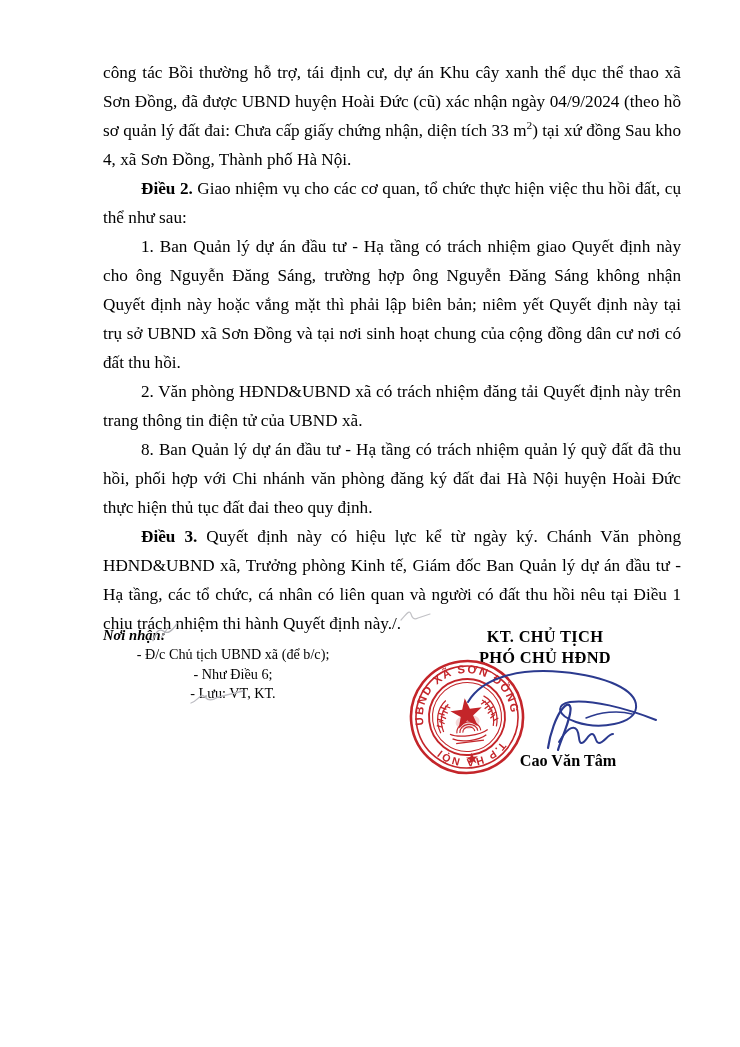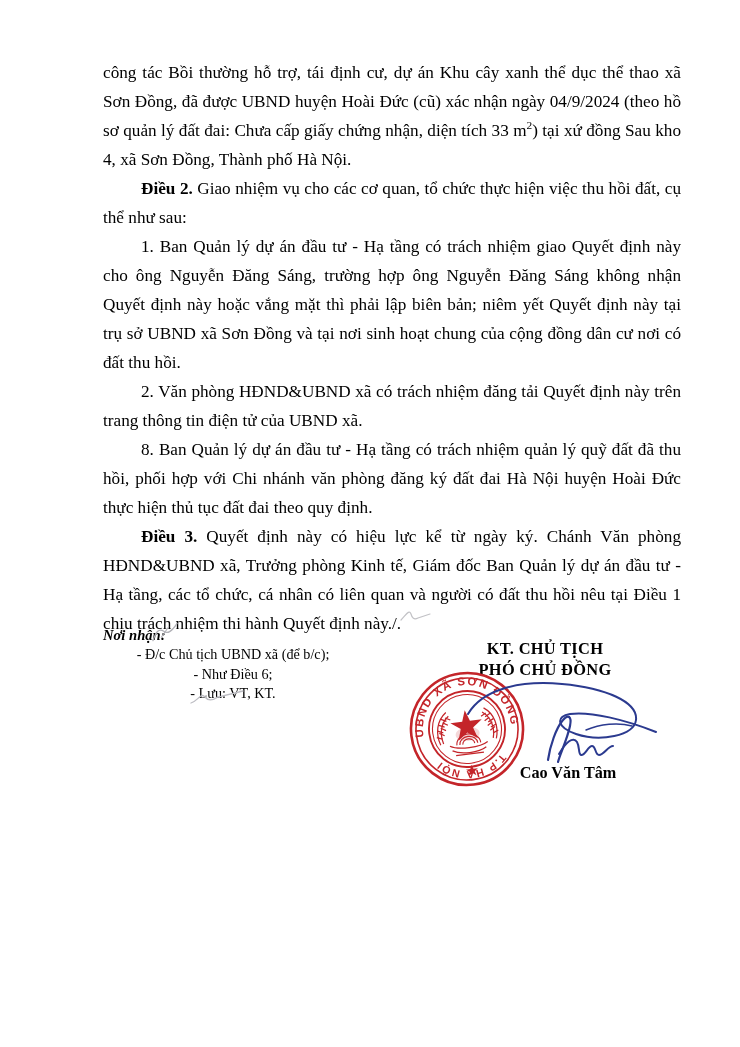--- a/index.html
+++ b/index.html
@@ -89,21 +89,21 @@
     left: 85px;
     top: 62px;
     width: 60px;
     height: 18px;
     pointer-events: none;
   }
 
   #signature-block {
     position: absolute;
     left: 400px;
-    top: 12px;
+    top: 0;
     width: 290px;
     text-align: center;
   }
   .sig-heading {
     font-size: 16.4px;
     font-weight: bold;
     line-height: 21px;
     letter-spacing: 0.3px;
     margin: 0;
   }
@@ -190,21 +190,21 @@
       <p class="recipient-line">- Lưu: VT, KT.</p>
 
       <svg id="pencil-mark-2" viewBox="0 0 60 18">
         <path d="M3 15 C10 13, 13 4, 17 9 C20 13, 24 13, 30 9 L55 3" stroke="#bcbcc2" stroke-width="1.3" fill="none" stroke-linecap="round"></path>
       </svg>
     </div>
 
     <div id="signature-block">
 
       <p class="sig-heading">KT. CHỦ TỊCH</p>
-      <p class="sig-heading">PHÓ CHỦ ĐỒNG</p>
+      <p class="sig-heading">PHÓ CHỦ HĐND</p>
 
       <div id="seal">
         <svg viewBox="0 0 118 118" width="118" height="118">
           <g fill="none" stroke="#c4252a">
             <circle cx="59" cy="59" r="56" stroke-width="2.6"></circle>
             <circle cx="59" cy="59" r="51" stroke-width="1.6"></circle>
             <circle cx="59" cy="59" r="38" stroke-width="1.9"></circle>
             <circle cx="59" cy="59" r="34.5" stroke-width="1.1"></circle>
           </g>
 

